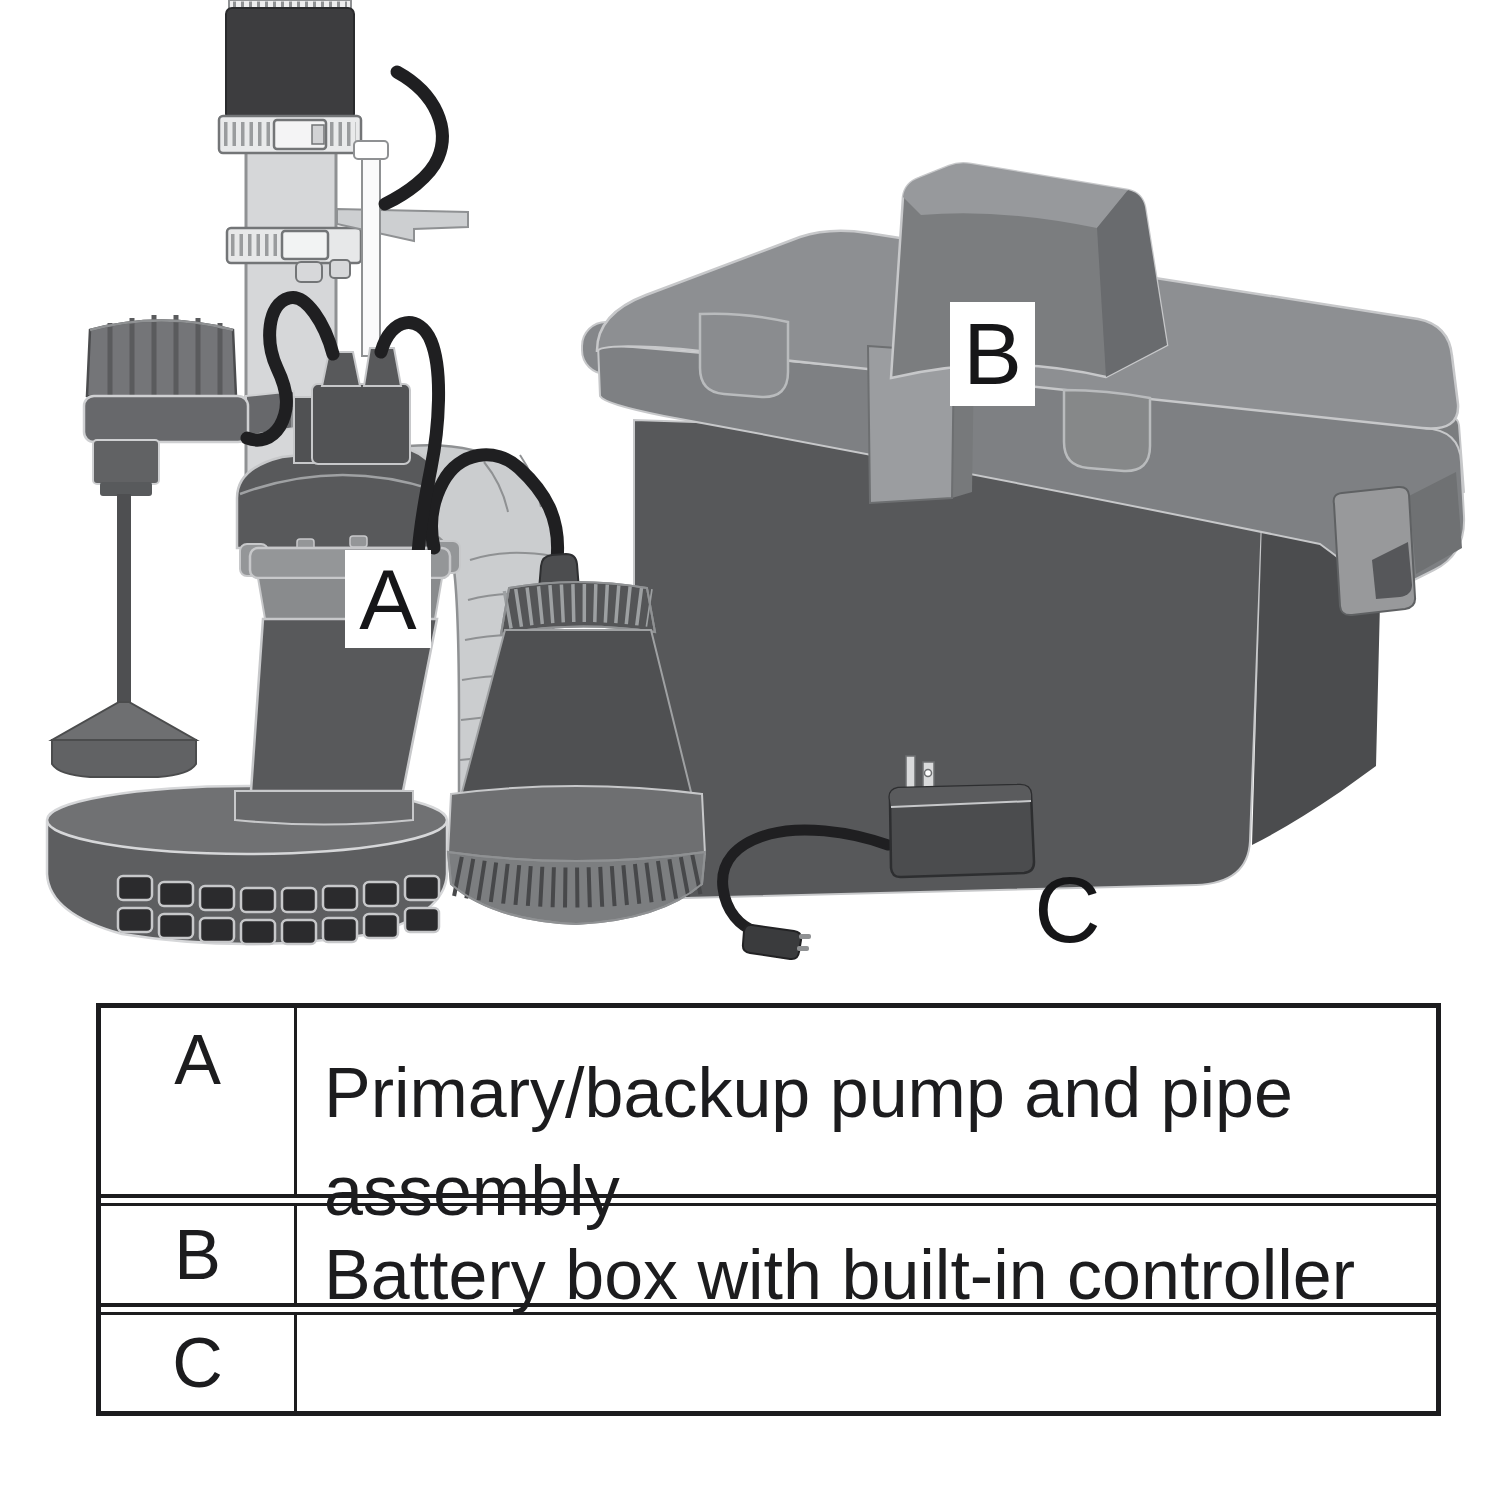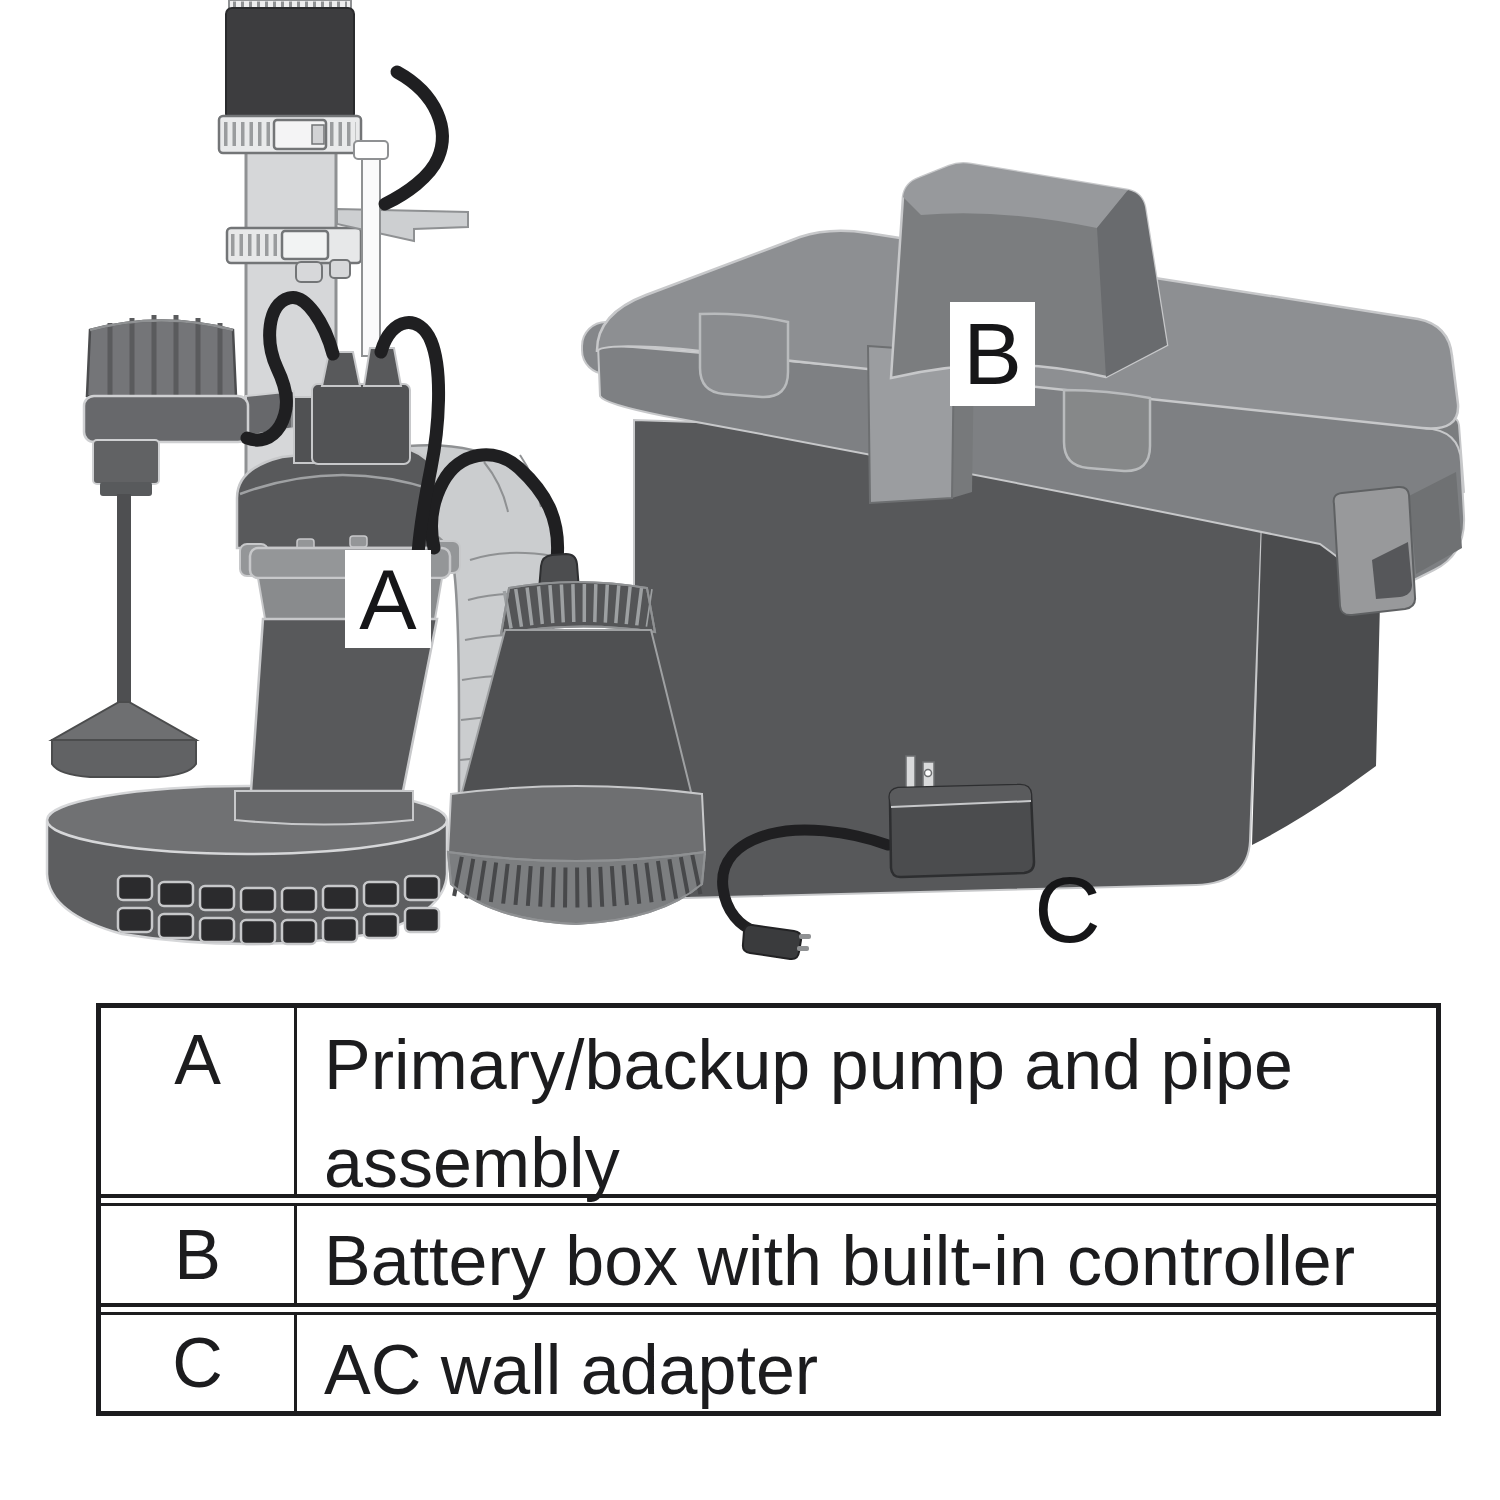--- a/index.html
+++ b/index.html
@@ -15,21 +15,21 @@
   #legend{position:absolute;left:96px;top:1003px;width:1335px;
           border:5px solid #1c1c1e;background:#ffffff;display:flex;flex-direction:column;gap:5px;}
   .prow{display:flex;}
   .prow-a{height:186px;border-bottom:4px solid #1c1c1e;}
   .prow-b{height:97px;border-top:3px solid #1c1c1e;border-bottom:4px solid #1c1c1e;}
   .prow-c{height:96px;border-top:3px solid #1c1c1e;}
   .kcell{width:193px;flex:none;border-right:3px solid #1c1c1e;display:flex;justify-content:center;
          font-size:70px;}
   .prow-a .kcell{align-items:flex-start;padding-top:12px;}
   .prow-b .kcell,.prow-c .kcell{align-items:center;}
-  .dcell{flex:1;font-size:70px;line-height:98px;padding:8px 8px 0 27px;}
+  .dcell{flex:1;font-size:70px;line-height:98px;padding:8px 8px 0 27px;margin-top:28px;}
   .prow-b .dcell,.prow-c .dcell{white-space:nowrap;display:flex;align-items:center;padding-top:13px;}
 </style>
 </head>
 <body>
 
 <div id="screen">
 
 <svg id="art" width="1500" height="1500" viewBox="0 0 1500 1500">
 
   <g>
@@ -193,17 +193,16 @@
   <div class="prow prow-a">
     <div class="kcell">A</div>
     <div class="dcell">Primary/backup pump and pipe assembly</div>
   </div>
   <div class="prow prow-b">
     <div class="kcell">B</div>
     <div class="dcell">Battery box with built-in controller</div>
   </div>
   <div class="prow prow-c">
     <div class="kcell">C</div>
-    <div class="dcell">AC wall adapter</div>
   </div>
 </div>
 
 </div>
 
 </body></html>

